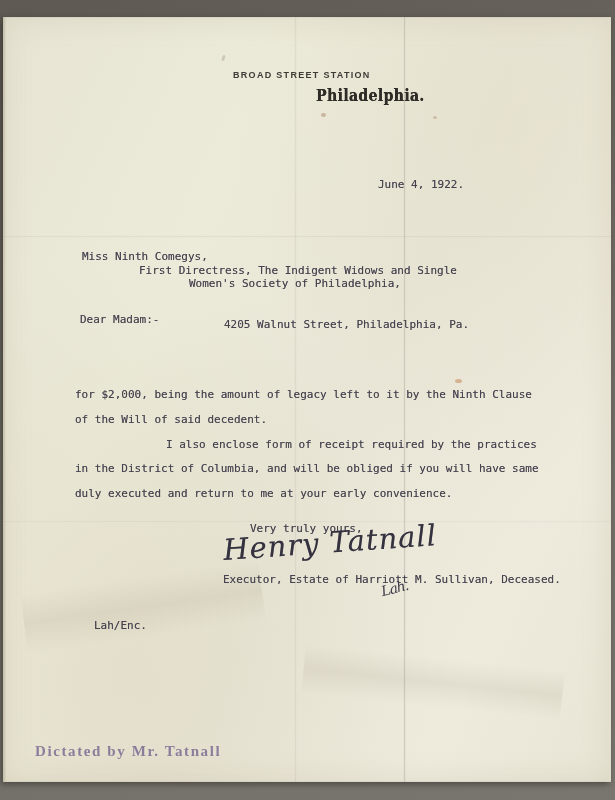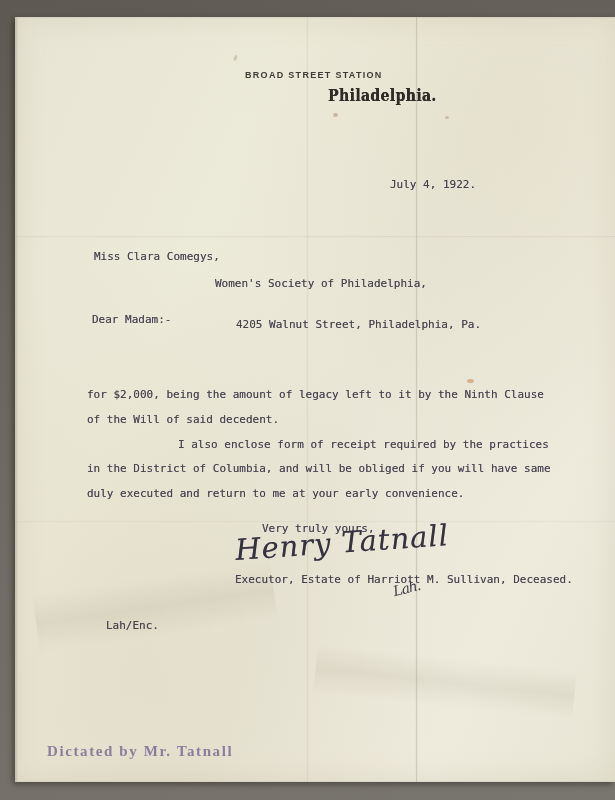--- a/index.html
+++ b/index.html
@@ -3,30 +3,31 @@
 <meta charset="utf-8">
 <style>
   html,body{margin:0;padding:0;}
   body{
     width:615px;height:800px;overflow:hidden;position:relative;
     background:linear-gradient(160deg,#5e5a53 0%,#6e6a63 45%,#797архив56f 100%);
     background:linear-gradient(160deg,#5e5a53 0%,#6e6a63 45%,#79756f 100%);
     font-family:"Liberation Sans",sans-serif;
   }
   .paper{
-    position:absolute;left:15px;top:17px;width:600px;height:765px;
+    position:absolute;left:3px;top:17px;width:600px;height:765px;
     background:
       radial-gradient(ellipse at 20% 85%, rgba(205,195,165,0.25) 0%, rgba(205,195,165,0) 45%),
       radial-gradient(ellipse at 85% 15%, rgba(215,205,175,0.20) 0%, rgba(215,205,175,0) 40%),
       linear-gradient(115deg,#e7e4d4 0%,#edead{c}0 0%,#ecead9 30%,#e9e6d7 55%,#eeebdd 80%,#e8e5d5 100%);
     background:
       radial-gradient(ellipse at 20% 85%, rgba(205,195,165,0.25) 0%, rgba(205,195,165,0) 45%),
       radial-gradient(ellipse at 85% 15%, rgba(215,205,175,0.20) 0%, rgba(215,205,175,0) 40%),
       linear-gradient(115deg,#e7e4d4 0%,#ecead9 30%,#e9e6d7 55%,#eeebdd 80%,#e8e5d5 100%);
     box-shadow: -2px 2px 6px rgba(20,18,14,0.45), inset 0 0 30px rgba(160,148,115,0.18), inset 2px 0 2px rgba(120,110,85,0.25);
+    padding-left: 8px;
   }
   .typed{
     position:absolute;
     font-family:"DejaVu Sans Mono","Liberation Mono",monospace;
     font-size:11px;line-height:12px;color:#45424e;white-space:pre;
     text-shadow:0 0 0.6px rgba(62,58,78,0.55);
   }
   .letterhead-station{
     position:absolute;left:230px;top:53px;
     font-family:"Liberation Sans",sans-serif;font-size:9px;font-weight:bold;
@@ -75,24 +76,25 @@
   <div class="wrinkle" style="left:20px;top:560px;width:240px;height:60px;"></div>
   <div class="wrinkle" style="left:300px;top:640px;width:260px;height:50px;transform:rotate(6deg);"></div>
   <div class="speck" style="left:318px;top:96px;width:5px;height:4px;background:rgba(150,108,70,0.40);"></div>
   <div class="speck" style="left:430px;top:99px;width:4px;height:3px;background:rgba(160,118,80,0.35);"></div>
   <div class="speck" style="left:452px;top:362px;width:7px;height:4px;background:rgba(190,112,60,0.45);"></div>
   <div class="speck" style="left:219px;top:38px;width:3px;height:6px;background:rgba(120,100,70,0.25);transform:rotate(20deg);"></div>
 
   <div class="letterhead-station">BROAD STREET STATION</div>
   <div class="letterhead-city">Philadelphia.</div>
 
-  <div class="typed" style="left:375px;top:162px;">July 4, 1922.</div>
+  <div class="typed" style="left:375px;top:162px;">June 4, 1922.</div>
 
-  <div class="typed" style="left:79px;top:234px;">Miss Clara Comegys,</div>
-  <div class="typed" style="left:186px;top:261px;margin-left:14px;">Women's Society of Philadelphia,</div>
+  <div class="typed" style="left:79px;top:234px;">Miss Ninth Comegys,</div>
+  <div class="typed" style="left:136px;top:248px;">First Directress, The Indigent Widows and Single</div>
+  <div class="typed" style="left:186px;top:261px;">Women's Society of Philadelphia,</div>
   <div class="typed" style="left:221px;top:274px;margin-top:28px;">4205 Walnut Street, Philadelphia, Pa.</div>
 
   <div class="typed" style="left:77px;top:297px;">Dear Madam:-</div>
 
   <div class="typed" style="left:72px;top:372px;text-align:right;">for $2,000, being the amount of legacy left to it by the Ninth Clause</div>
   <div class="typed" style="left:72px;top:397px;">of the Will of said decedent.</div>
 
   <div class="typed" style="left:72px;top:446px;">in the District of Columbia, and will be obliged if you will have same</div>
   <div class="typed" style="left:163px;top:422px;">I also enclose form of receipt required by the practices</div>
   <div class="typed" style="left:72px;top:471px;">duly executed and return to me at your early convenience.</div>

